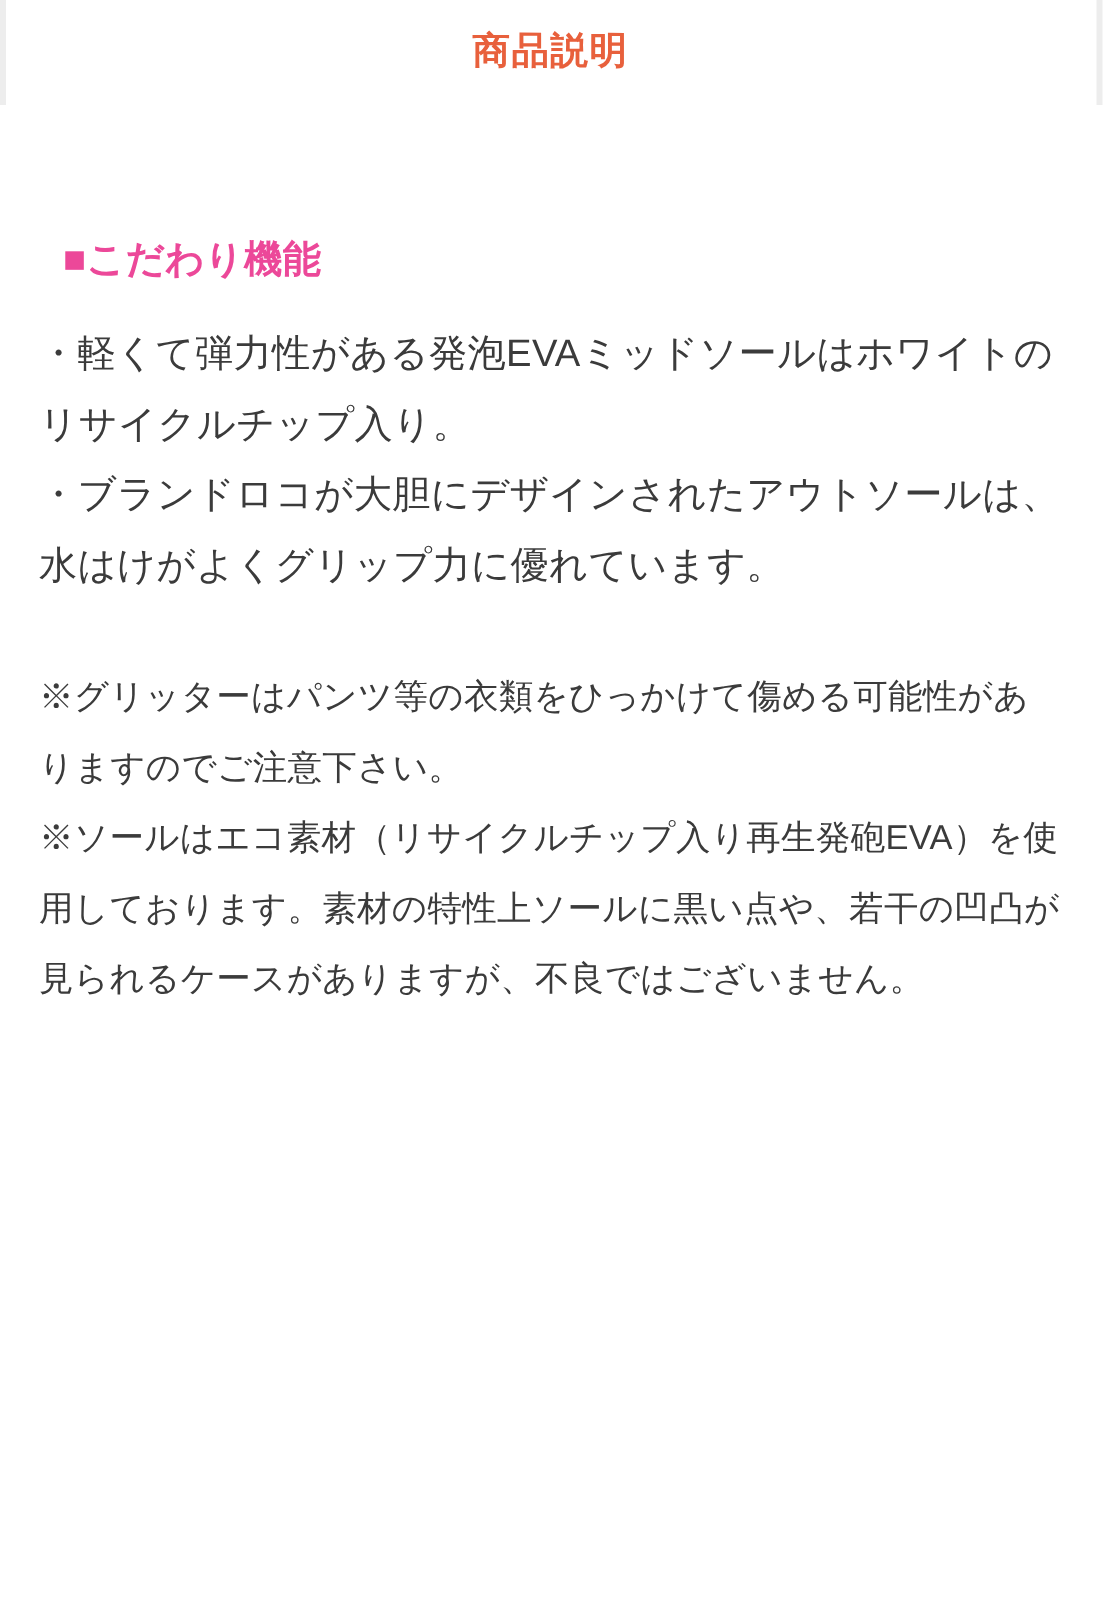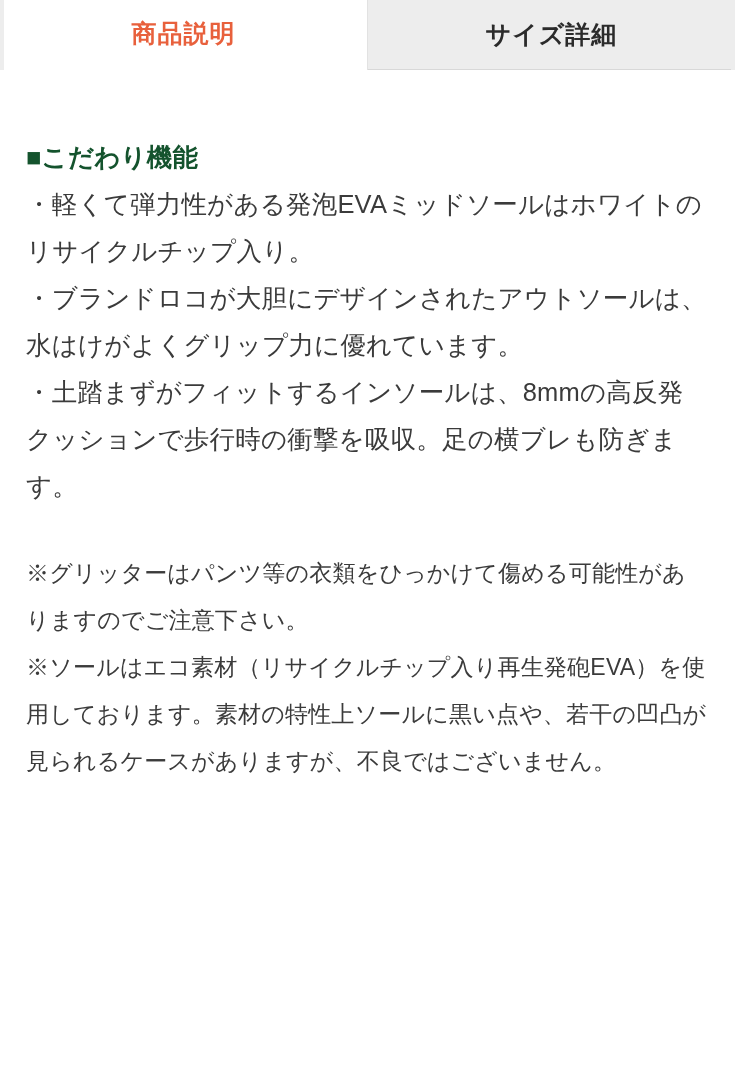--- a/index.html
+++ b/index.html
@@ -69,22 +69,22 @@
     color: #3b3b3b;
     letter-spacing: 0.2px;
     margin: 0;
     white-space: pre-wrap;
     word-break: break-all;
   }
   .heading {
     font-size: 25.5px;
     line-height: 47px;
     font-weight: bold;
-    color: #14532d;
-    margin: 0;
+    color: #ec4899;
+    margin: 16px;
     letter-spacing: 0.2px;
   }
   .list-item {
     font-size: 25.5px;
     line-height: 47px;
     color: #3b3b3b;
     margin: 0;
     letter-spacing: 0.2px;
     white-space: pre-wrap;
     word-break: break-all;
@@ -115,35 +115,31 @@
 <body>
 
 <div class="edge-left"></div>
 <div class="edge-right"></div>
 
 <div class="tab-bar">
   <div class="tab active">
     <span>商品説明</span>
   </div>
   <div class="tab-divider"></div>
-  <div class="tab inactive">
-    <span>サイズ詳細</span>
-  </div>
 </div>
 <div class="tab-underline"></div>
 
 <div class="content">
 
 
   <div class="spacer-md"></div>
 
   <p class="heading">■こだわり機能</p>
 
   <p class="list-item">・軽くて弾力性がある発泡EVAミッドソールはホワイトのリサイクルチップ入り。</p>
   <p class="list-item">・ブランドロコが大胆にデザインされたアウトソールは、水はけがよくグリップ力に優れています。</p>
-  <p class="list-item">・土踏まずがフィットするインソールは、8mmの高反発クッションで歩行時の衝撃を吸収。足の横ブレも防ぎます。</p>
 
   <div class="spacer-md"></div>
 
   <p class="note">※グリッターはパンツ等の衣類をひっかけて傷める可能性がありますのでご注意下さい。</p>
   <p class="note">※ソールはエコ素材（リサイクルチップ入り再生発砲EVA）を使用しております。素材の特性上ソールに黒い点や、若干の凹凸が見られるケースがありますが、不良ではございません。</p>
 
 </div>
 
 </body></html>

